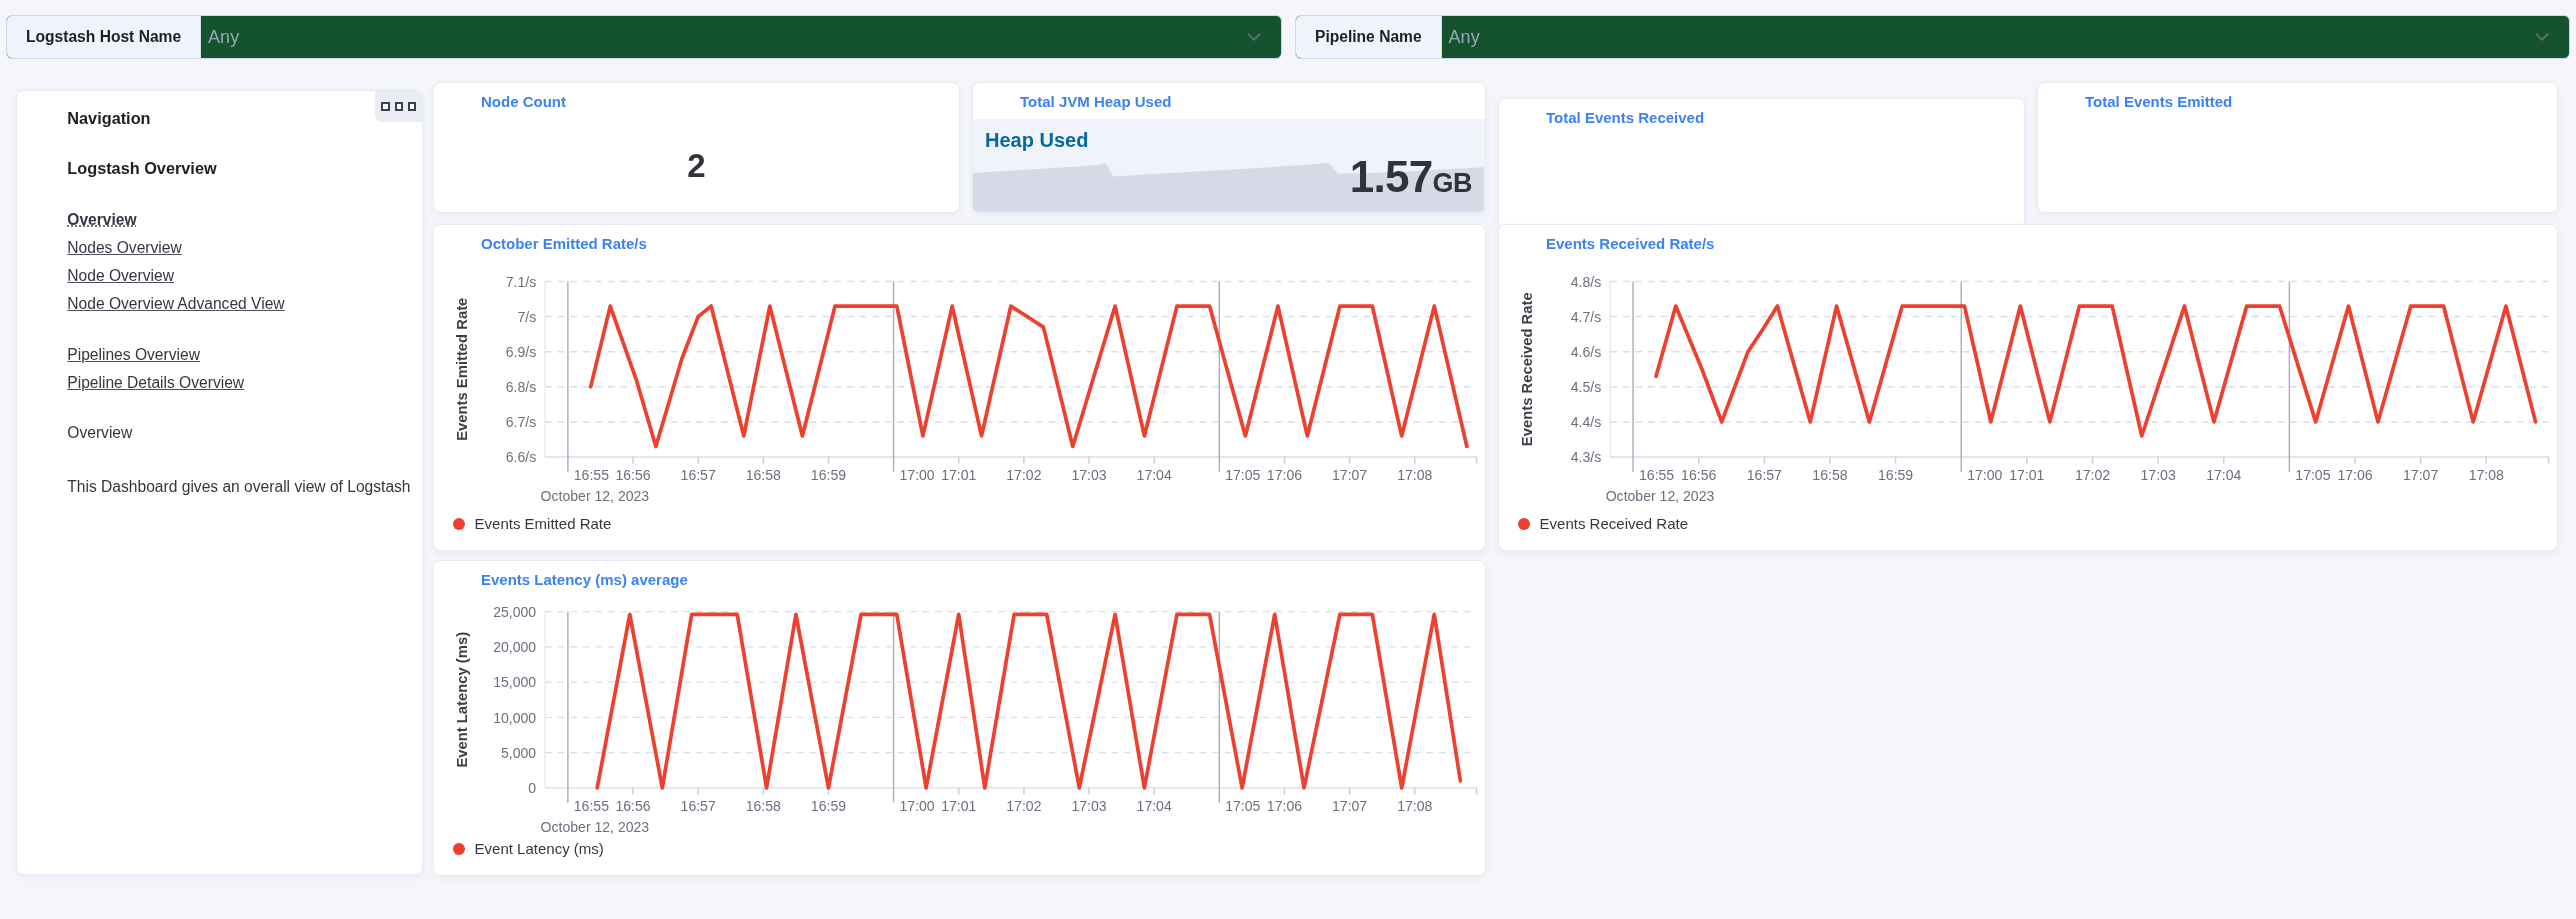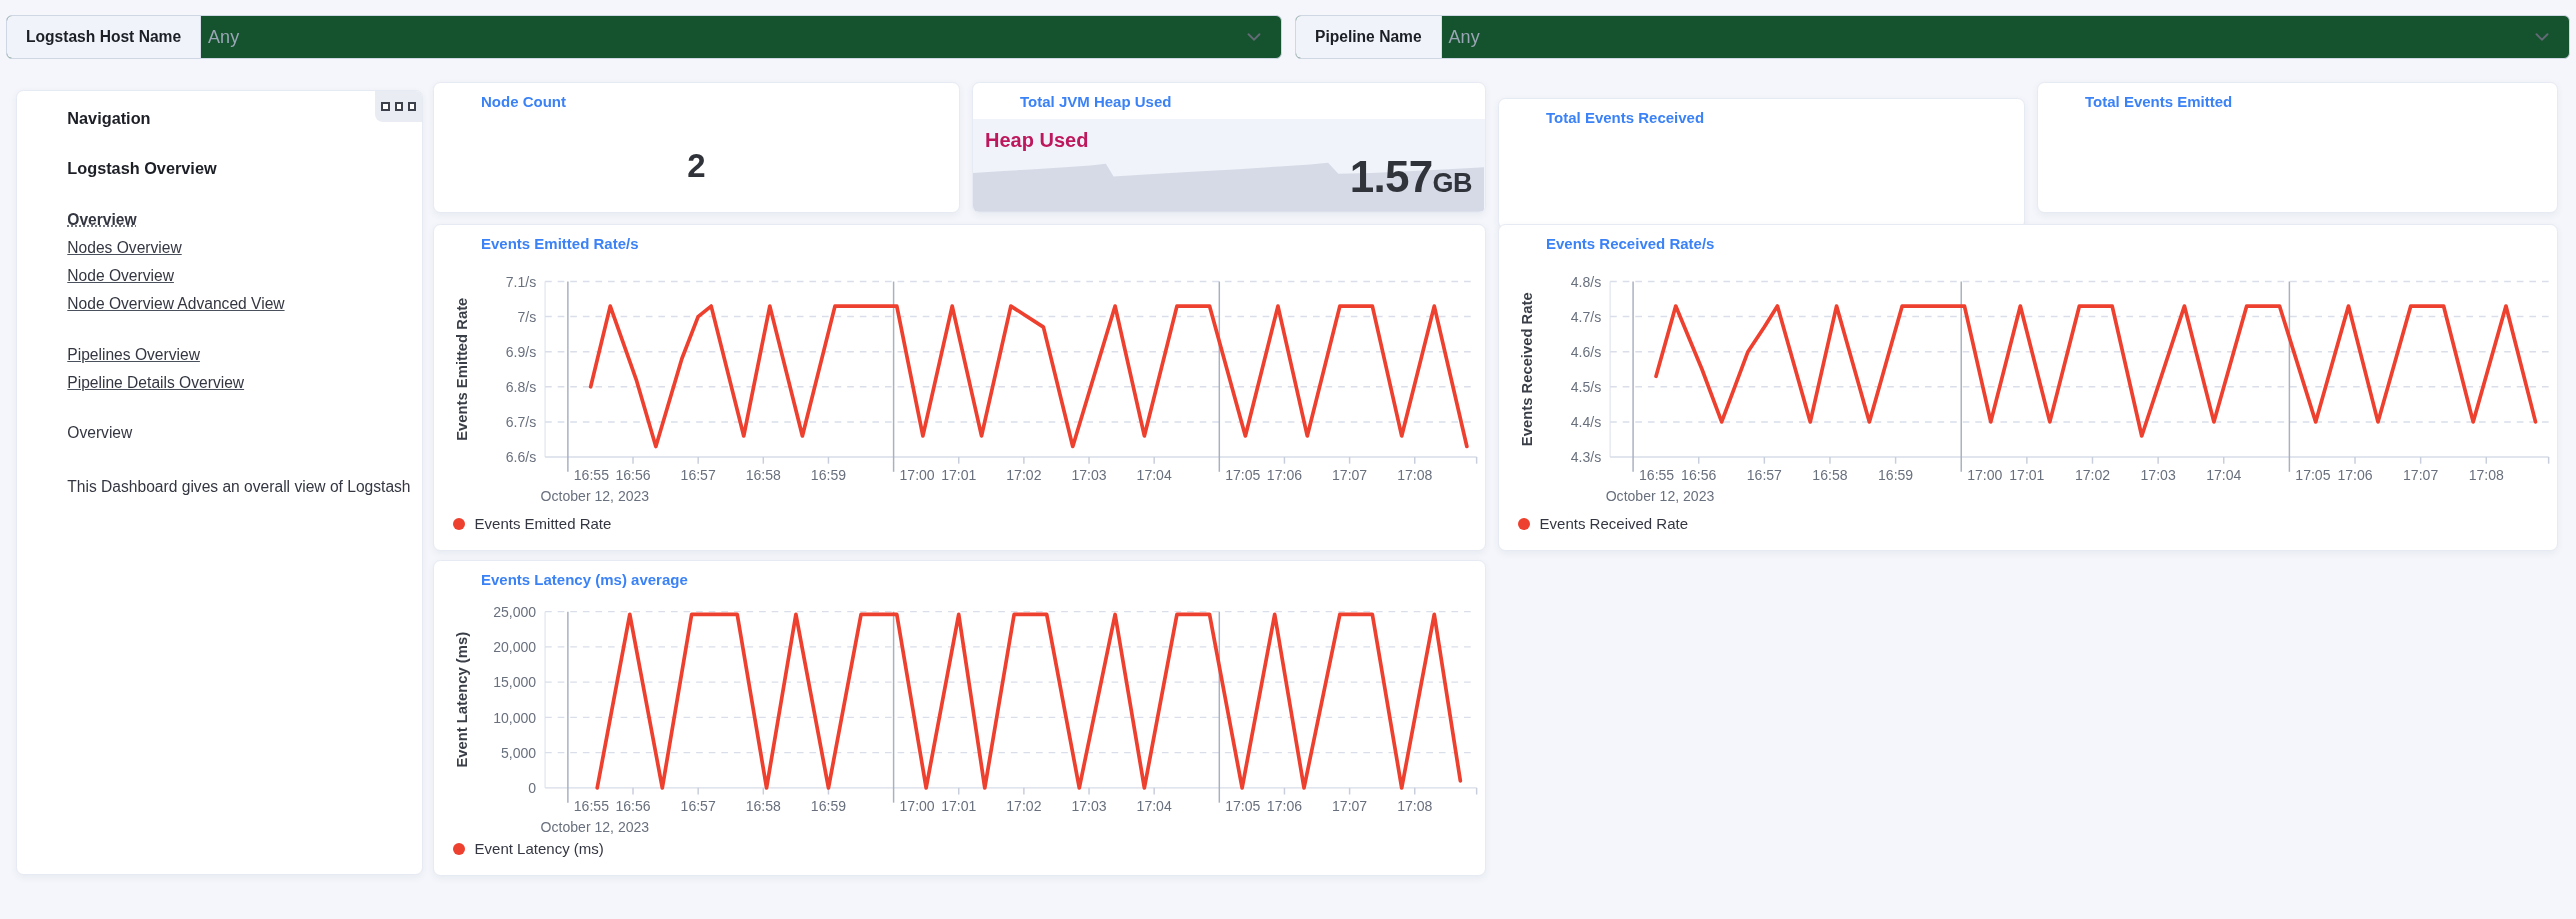--- a/index.html
+++ b/index.html
@@ -25,21 +25,21 @@
   .nav-link { text-decoration:underline; text-decoration-color:#4a505c; cursor:pointer; }
   .nav-link.active { font-weight:700; text-decoration-style:dotted; }
   .nav-desc { width:363px; line-height:30px; white-space:normal; }
   .panel-menu { position:absolute; top:0; right:0; width:47px; height:31px; background:#e9ecf3;
                 border-radius:0 6px 0 7.4px; display:flex; align-items:center; justify-content:center; gap:5.2px; cursor:pointer; }
   .panel-menu .sq { width:8.1px; height:8.1px; border:2.2px solid #3c414c; background:#ffffff; }
 
   
   .metric-inner { position:absolute; left:0; right:0; top:36px; bottom:0; background:#f0f3f9;
                   border-radius:0 0 6px 6px; overflow:hidden; }
-  .metric-label { position:absolute; top:9.6px; left:12px; font-size:20px; font-weight:700; color:#be185d; z-index:2; }
+  .metric-label { position:absolute; top:9.6px; left:12px; font-size:20px; font-weight:700; color:#0369a1; z-index:2; }
   .metric-value { position:absolute; right:13.3px; bottom:6px; font-size:44px; font-weight:700; color:#30333a;
                   letter-spacing:-0.7px; z-index:2; }
   .metric-value .unit { font-size:27px; }
   .metric-center { position:absolute; left:0; right:0; top:64px; text-align:center; font-size:33px; font-weight:700; color:#30333a; }
   .spark-wrap { position:absolute; left:0; right:0; bottom:0; top:0; z-index:1; }
 
   
   .chart-canvas { position:absolute; inset:0; z-index:1; }
   .legend { position:absolute; left:19px; bottom:18px; display:flex; align-items:center; gap:9.6px;
             font-size:15px; color:#343741; z-index:3; cursor:pointer; }
@@ -106,21 +106,21 @@
 
 <div class="panel" style="left:1498px; top:98px; width:527px; height:131px;">
   <div class="panel-title">Total Events Received</div>
 </div>
 
 <div class="panel" style="left:2037px; top:82px; width:521px; height:131px;">
   <div class="panel-title">Total Events Emitted</div>
 </div>
 
 <div class="panel" style="left:433px; top:224px; width:1053px; height:327px;">
-  <div class="panel-title">Events Emitted Rate/s</div>
+  <div class="panel-title">October Emitted Rate/s</div>
   <div class="chart-canvas" id="chart-emitted_rate"><svg width="1053" height="327" viewBox="0 0 1422 441">
         <line x1="150" y1="76" x2="150" y2="313" stroke="#e6eaf1" stroke-width="2"></line>
         <line x1="150" y1="76" x2="1408" y2="76" stroke="#d9dee9" stroke-width="2" stroke-dasharray="9 8"></line>
         <text x="138" y="83" text-anchor="end" font-size="19" fill="#69707d">7.1/s</text>
         <line x1="150" y1="123.39999999999984" x2="1408" y2="123.39999999999984" stroke="#d9dee9" stroke-width="2" stroke-dasharray="9 8"></line>
         <text x="138" y="130.39999999999984" text-anchor="end" font-size="19" fill="#69707d">7/s</text>
         <line x1="150" y1="170.79999999999967" x2="1408" y2="170.79999999999967" stroke="#d9dee9" stroke-width="2" stroke-dasharray="9 8"></line>
         <text x="138" y="177.79999999999967" text-anchor="end" font-size="19" fill="#69707d">6.9/s</text>
         <line x1="150" y1="218.1999999999999" x2="1408" y2="218.1999999999999" stroke="#d9dee9" stroke-width="2" stroke-dasharray="9 8"></line>
         <text x="138" y="225.1999999999999" text-anchor="end" font-size="19" fill="#69707d">6.8/s</text>

